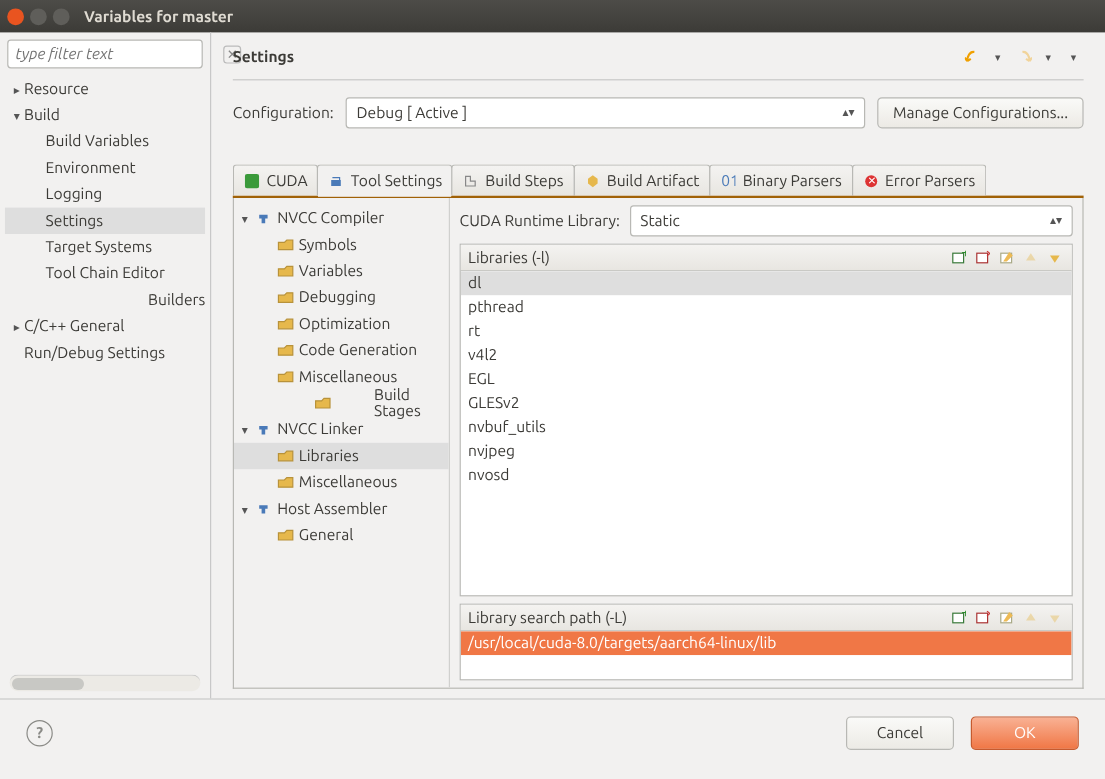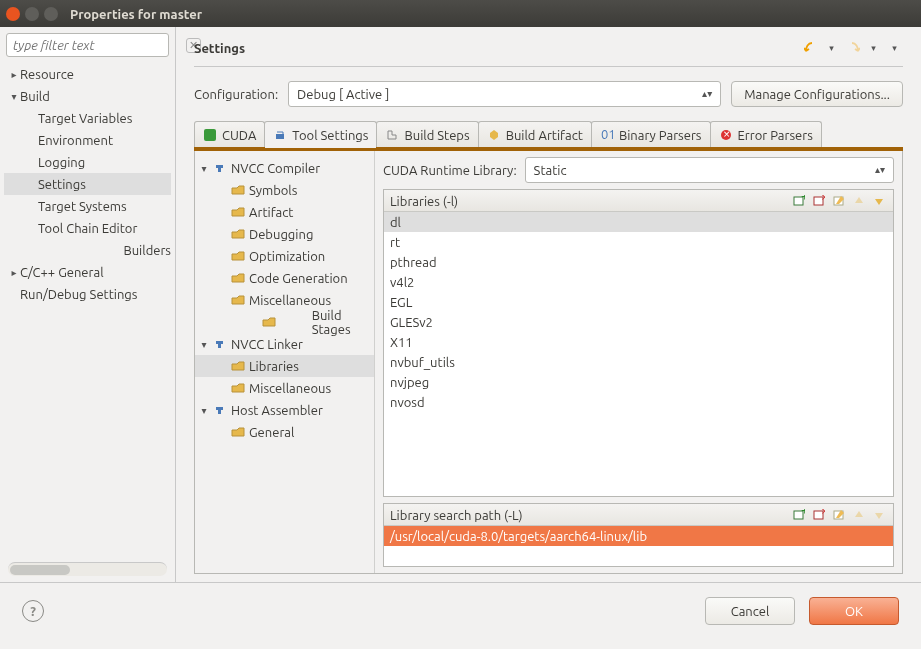--- a/index.html
+++ b/index.html
@@ -15,25 +15,25 @@
 .filter input { border: 0; outline: 0; flex: 1; color: #1d4ed8; font-style: italic; background: transparent; }
 .tree { flex: 1; overflow: auto; }
 .trow { display: flex; align-items: center; height: 22px; padding-left: 4px; cursor: default; }
 .trow .tw { width: 12px; text-align: center; color: #555; font-size: 10px; }
 .trow.sel { background: #dedede; }
 .main { flex: 1; padding: 12px 18px 8px 18px; display: flex; flex-direction: column; overflow: hidden; }
 .head { display: flex; align-items: center; border-bottom: 1px solid #c8c8c8; padding-bottom: 10px; margin-bottom: 14px; }
 .head .htitle { font-weight: bold; }
 .head .spacer { flex: 1; }
 .ibtn { width: 17px; height: 17px; display: inline-flex; align-items: center; justify-content: center; margin-left: 4px; }
-.configrow { display: flex; align-items: center; gap: 10px; margin-bottom: 14px; }
+.configrow { display: flex; align-items: center; gap: 10px; margin-bottom: 30px; }
 .select { flex: 1; border: 1px solid #b8b8b4; border-radius: 3px; height: 26px; background: #fff; display: flex; align-items: center; padding: 0 8px; justify-content: space-between; }
 .select .arr { color: #555; font-size: 10px; line-height: 1; }
 .btn { border: 1px solid #b8b8b4; border-radius: 4px; background: linear-gradient(#fafaf8,#eceae5); height: 26px; padding: 0 12px; display: inline-flex; align-items: center; cursor: pointer; }
-.tabs { display: flex; border-bottom: 4px solid #a16207; }
+.tabs { display: flex; border-bottom: 2px solid #a16207; }
 .tab { border: 1px solid #b8b8b4; border-bottom: none; background: linear-gradient(#f4f3f1,#e8e6e1); border-radius: 3px 3px 0 0; height: 26px; display: flex; align-items: center; gap: 5px; padding: 0 8px; margin-right: -1px; cursor: pointer; color: #3c3b37; }
 .tab.active { background: #f2f1f0; position: relative; }
 .tab.active::after { content:""; position:absolute; left:0; right:0; bottom:-1px; height:2px; background:#f2f1f0; }
 .tab .ico { width: 14px; height: 14px; display:inline-flex; align-items:center; justify-content:center; }
 .panel { flex: 1; display: flex; border: 1px solid #b8b8b4; border-top: none; background: #f2f1f0; overflow: hidden; }
 .ltree { width: 180px; border-right: 1px solid #d0d0ce; padding: 6px 0; overflow: auto; }
 .ltree .lr { display: flex; align-items: center; height: 22px; padding-left: 4px; gap: 3px; }
 .ltree .lr.sel { background: #dedede; }
 .ltree .tw { width: 10px; text-align:center; color:#555; font-size:10px; }
 .ltree .fico { width: 16px; height: 14px; display:inline-flex; align-items:center; justify-content:center; }
@@ -58,41 +58,41 @@
 </style>
 </head>
 <body>
 
 <div class="titlebar">
   <div class="btns">
     <span class="tbb close"></span>
     <span class="tbb"></span>
     <span class="tbb"></span>
   </div>
-  <span class="title">Properties for master</span>
+  <span class="title">Variables for master</span>
 </div>
 
 <div class="content">
   <div class="sidebar">
     <div class="filter">
       <input placeholder="type filter text" style="">
       <span style="color:#888;font-size:11px;border:1px solid #bbb;border-radius:3px;padding:0 2px;">✕</span>
     </div>
     <div class="tree" id="sidetree">
         <div class="trow" style="padding-left: 4px;">
           <span class="tw">▸</span>
           <span>Resource</span>
         </div>
         <div class="trow" style="padding-left: 4px;">
           <span class="tw">▾</span>
           <span>Build</span>
         </div>
         <div class="trow" style="padding-left: 22px;">
           <span class="tw"></span>
-          <span>Target Variables</span>
+          <span>Build Variables</span>
         </div>
         <div class="trow" style="padding-left: 22px;">
           <span class="tw"></span>
           <span>Environment</span>
         </div>
         <div class="trow" style="padding-left: 22px;">
           <span class="tw"></span>
           <span>Logging</span>
         </div>
         <div class="trow sel" style="padding-left: 22px;">
@@ -226,21 +226,21 @@
             </span>
             <span>Symbols</span>
           </div>
           <div class="lr" style="padding-left: 22px;">
             <span class="tw"></span>
             <span class="fico">
               <svg width="14" height="12">
                 <path d="M1 4 L6 4 L8 2 L13 2 L13 10 L1 10 Z" fill="#e6b84c" stroke="#b8923a"></path>
               </svg>
             </span>
-            <span>Artifact</span>
+            <span>Variables</span>
           </div>
           <div class="lr" style="padding-left: 22px;">
             <span class="tw"></span>
             <span class="fico">
               <svg width="14" height="12">
                 <path d="M1 4 L6 4 L8 2 L13 2 L13 10 L1 10 Z" fill="#e6b84c" stroke="#b8923a"></path>
               </svg>
             </span>
             <span>Debugging</span>
           </div>
@@ -362,26 +362,25 @@
                 </svg>
               </span>
             <span class="ic">
                 <svg width="10" height="10">
                   <path d="M5 9 L9 3 L1 3 Z" fill="#e6b84c"></path>
                 </svg>
               </span>
           </div>
           <div class="lbbody" id="libsbody">
               <div class="li selhl">dl</div>
+              <div class="li">pthread</div>
               <div class="li">rt</div>
-              <div class="li">pthread</div>
               <div class="li">v4l2</div>
               <div class="li">EGL</div>
               <div class="li">GLESv2</div>
-              <div class="li">X11</div>
               <div class="li">nvbuf_utils</div>
               <div class="li">nvjpeg</div>
               <div class="li">nvosd</div>
             </div>
         </div>
 
         <div class="listbox" style="height:64px">
           <div class="lbhead">
             <span class="t">Library search path (-L)</span>
             <span class="ic">

